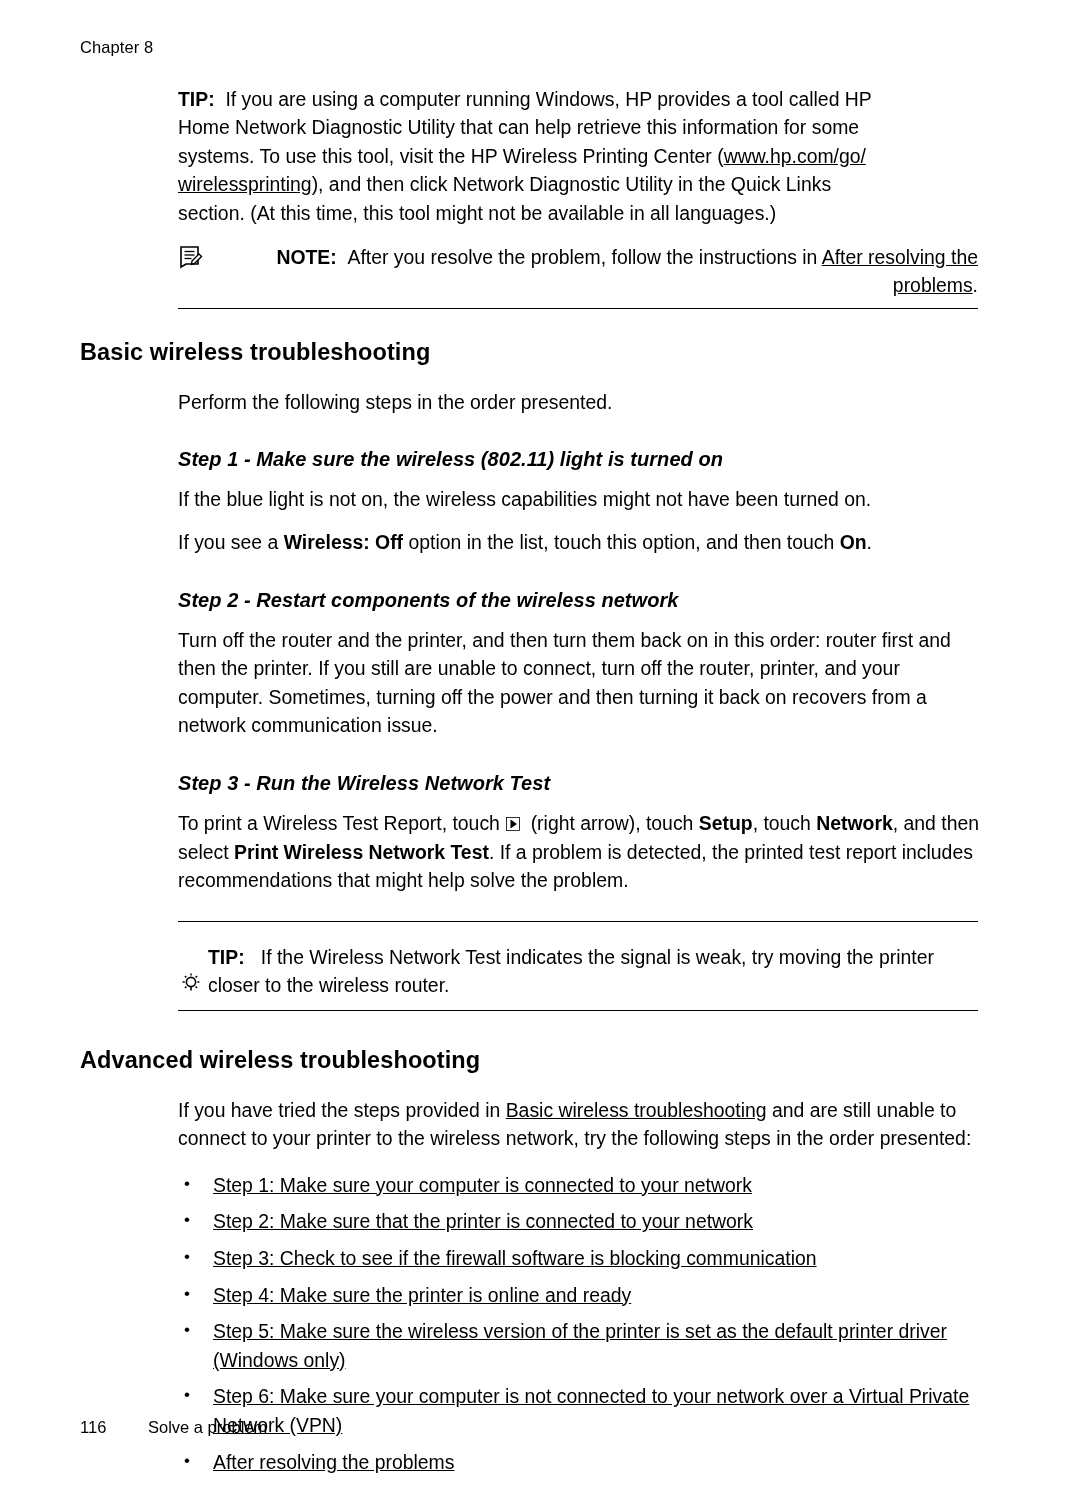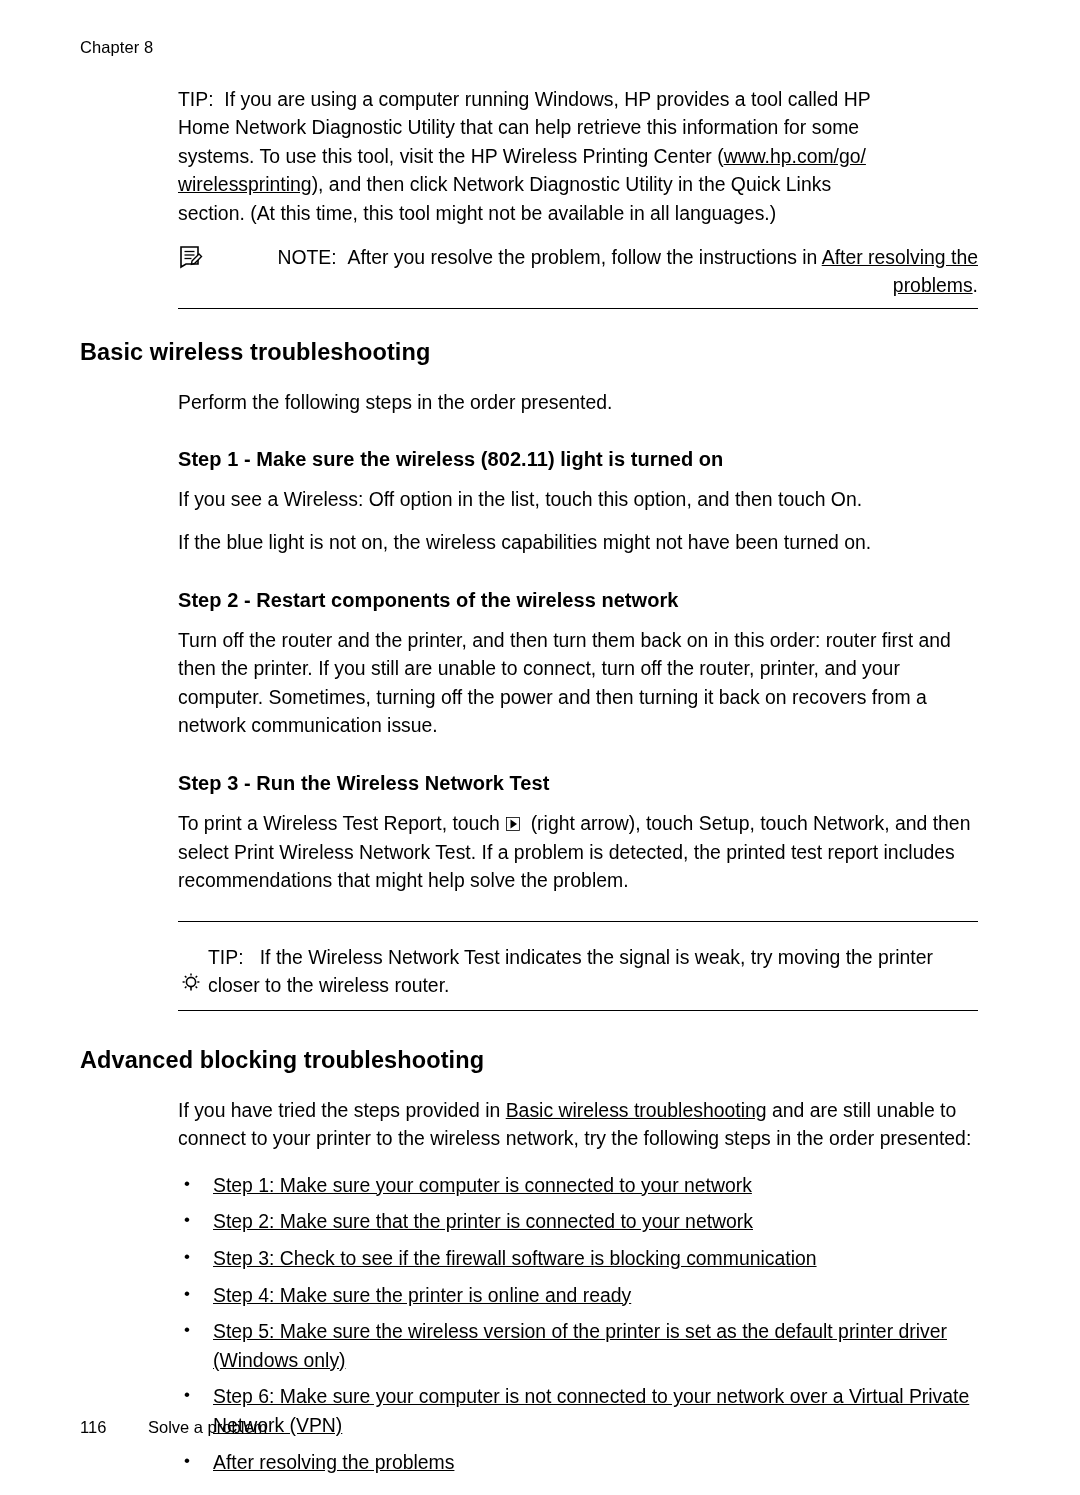--- a/index.html
+++ b/index.html
@@ -40,21 +40,21 @@
     line-height: 28.5px;
   }
   .tip-block {
     margin-left: 98px;
     width: 800px;
   }
   .tip-text {
     font-size: 19.4px;
     line-height: 28.4px;
   }
-  .label-bold { font-weight: normal; }
+  .label-bold { font-weight: bold; }
   u, .u { text-decoration: underline; }
 
   .note-box {
     margin-left: 98px;
     width: 800px;
     margin-top: 16px;
   }
   .note-row {
     display: flex;
     align-items: flex-start;
@@ -84,20 +84,21 @@
     letter-spacing: 0.1px;
   }
   h2.section.adv {
     margin-top: 36px;
   }
   h3.step {
     font-size: 20px;
     font-weight: bold;
     margin: 32px 0 0 98px;
     letter-spacing: 0.05px;
+    font-style: italic;
   }
   .para {
     margin-top: 14px;
     margin-left: 98px;
     width: 805px;
     font-size: 19.4px;
     line-height: 28.6px;
   }
   .para.first { margin-top: 22px; }
 
@@ -194,22 +195,22 @@
         </div>
       </div>
       <hr class="rule">
     </div>
 
     <h2 class="section">Basic wireless troubleshooting</h2>
 
     <p class="para first">Perform the following steps in the order presented.</p>
 
     <h3 class="step">Step 1 - Make sure the wireless (802.11) light is turned on</h3>
+    <p class="para">If the blue light is not on, the wireless capabilities might not have been turned on.</p>
     <p class="para"><span>If you see a </span><span class="label-bold">Wireless: Off</span><span> option in the list, touch this option, and then touch </span><span class="label-bold">On</span><span>.</span></p>
-    <p class="para">If the blue light is not on, the wireless capabilities might not have been turned on.</p>
 
     <h3 class="step">Step 2 - Restart components of the wireless network</h3>
     <p class="para">Turn off the router and the printer, and then turn them back on in this order: router first and then the printer. If you still are unable to connect, turn off the router, printer, and your computer. Sometimes, turning off the power and then turning it back on recovers from a network communication issue.</p>
 
     <h3 class="step">Step 3 - Run the Wireless Network Test</h3>
     <p class="para"><span>To print a Wireless Test Report, touch </span><span class="arrow-glyph"><svg width="16" height="16" viewBox="0 0 16 16">
             <rect x="0.5" y="1.5" width="13" height="13" fill="#ffffff" stroke="#000000" stroke-width="0.8"></rect>
             <path d="M4.5 3.5 L11 8 L4.5 12.5 Z" fill="#000000"></path>
           </svg></span><span> (right arrow), touch </span><span class="label-bold">Setup</span><span>, touch </span><span class="label-bold">Network</span><span>, and then select </span><span class="label-bold">Print Wireless Network Test</span><span>. If a problem is detected, the printed test report includes recommendations that might help solve the problem.</span></p>
 
@@ -229,21 +230,21 @@
             <line x1="17.6" y1="14.5" x2="19.1" y2="16" stroke="#000000" stroke-width="1.5"></line>
           </svg>
         </div>
         <div class="note-body">
           <span class="label-bold">TIP:</span>&nbsp;&nbsp;&nbsp;<span>If the Wireless Network Test indicates the signal is weak, try moving the printer closer to the wireless router.</span>
         </div>
       </div>
       <hr class="rule" style="margin-top:10px">
     </div>
 
-    <h2 class="section adv">Advanced blocking troubleshooting</h2>
+    <h2 class="section adv">Advanced wireless troubleshooting</h2>
 
     <p class="para first"><span>If you have tried the steps provided in </span><span class="u">Basic wireless troubleshooting</span><span> and are still unable to connect to your printer to the wireless network, try the following steps in the order presented:</span></p>
 
     <ul class="bullets">
       <li><span class="u">Step 1: Make sure your computer is connected to your network</span></li>
       <li><span class="u">Step 2: Make sure that the printer is connected to your network</span></li>
       <li><span class="u">Step 3: Check to see if the firewall software is blocking communication</span></li>
       <li><span class="u">Step 4: Make sure the printer is online and ready</span></li>
       <li><span class="u">Step 5: Make sure the wireless version of the printer is set as the default printer driver (Windows only)</span></li>
       <li><span class="u">Step 6: Make sure your computer is not connected to your network over a Virtual Private Network (VPN)</span></li>

